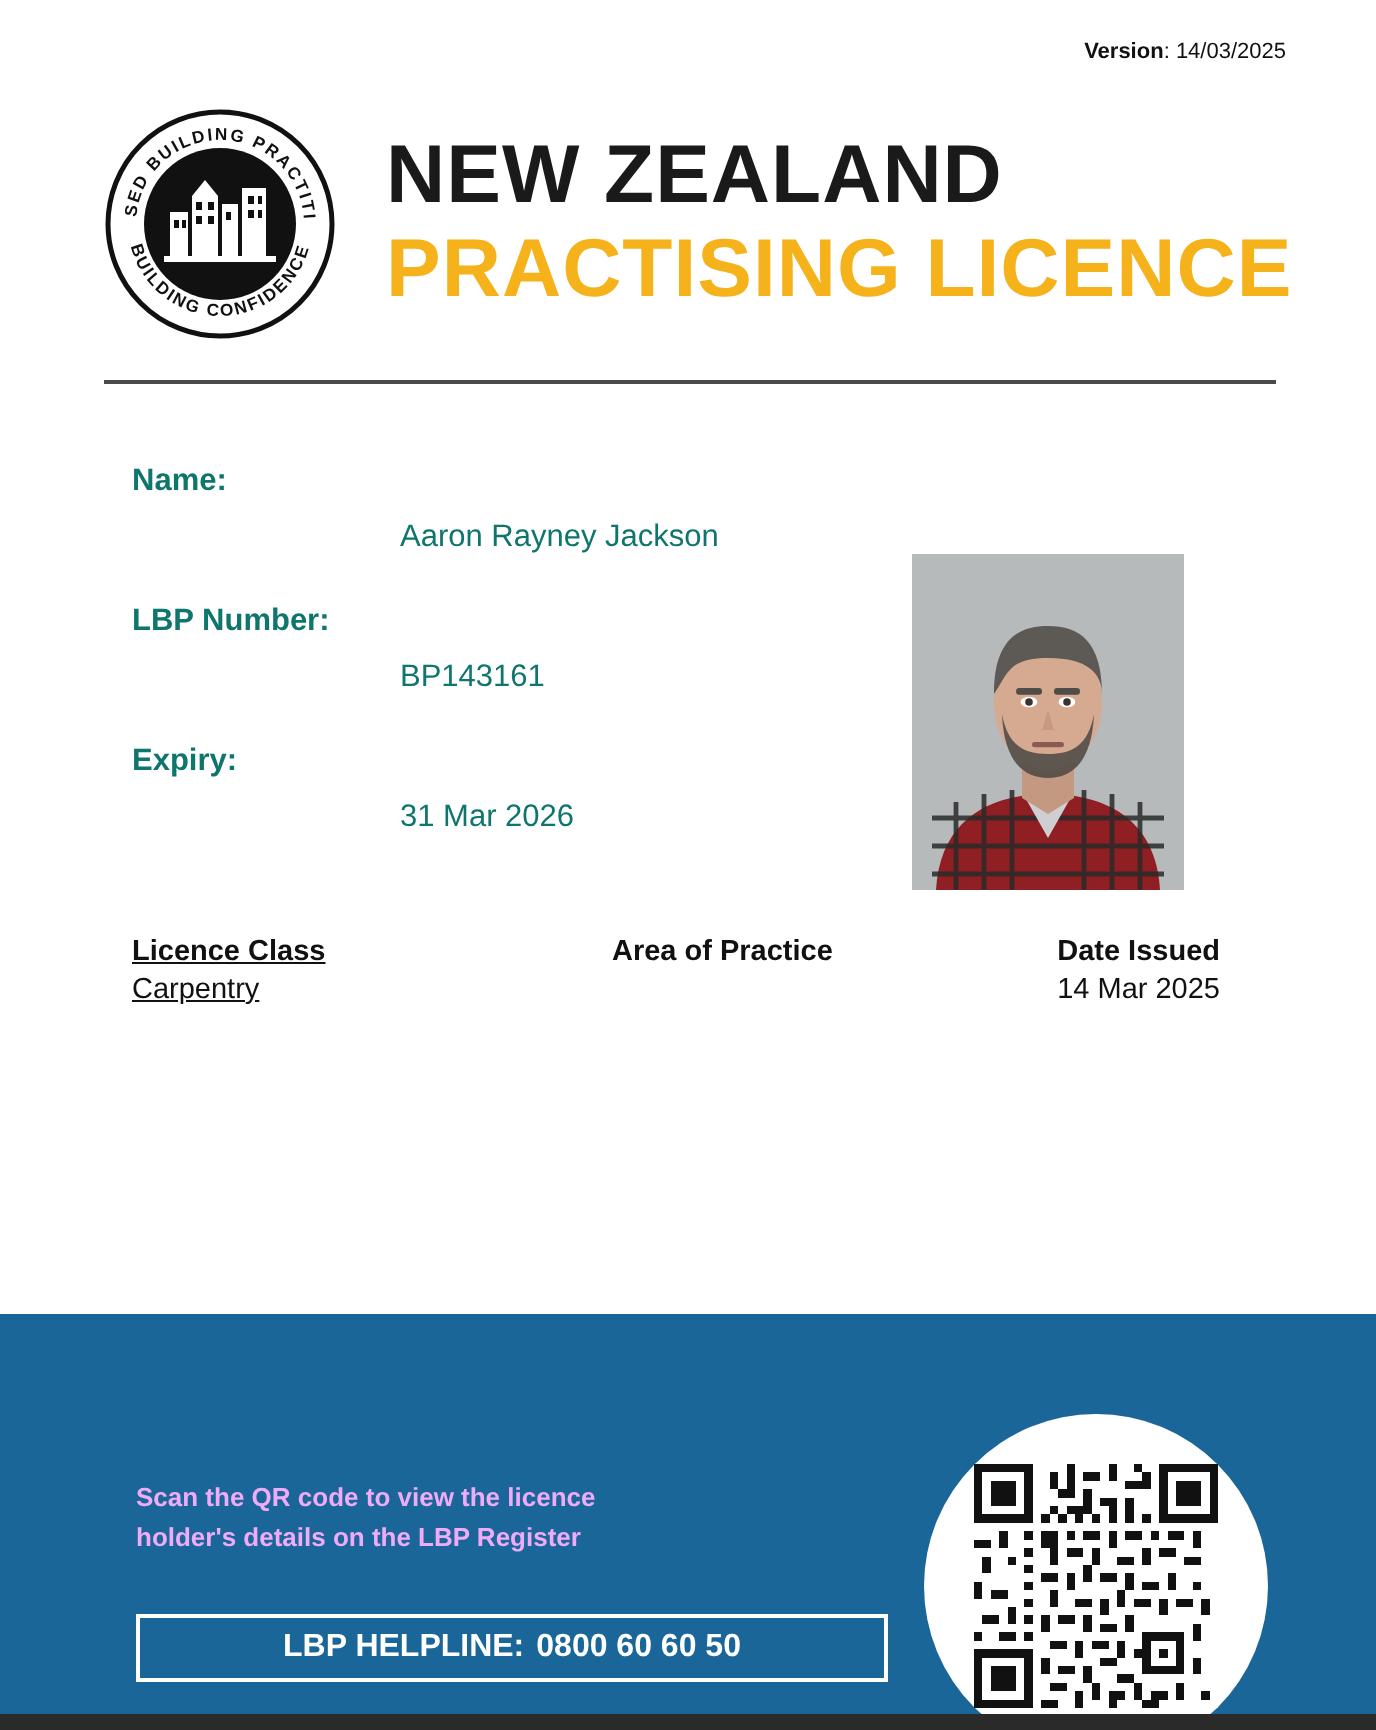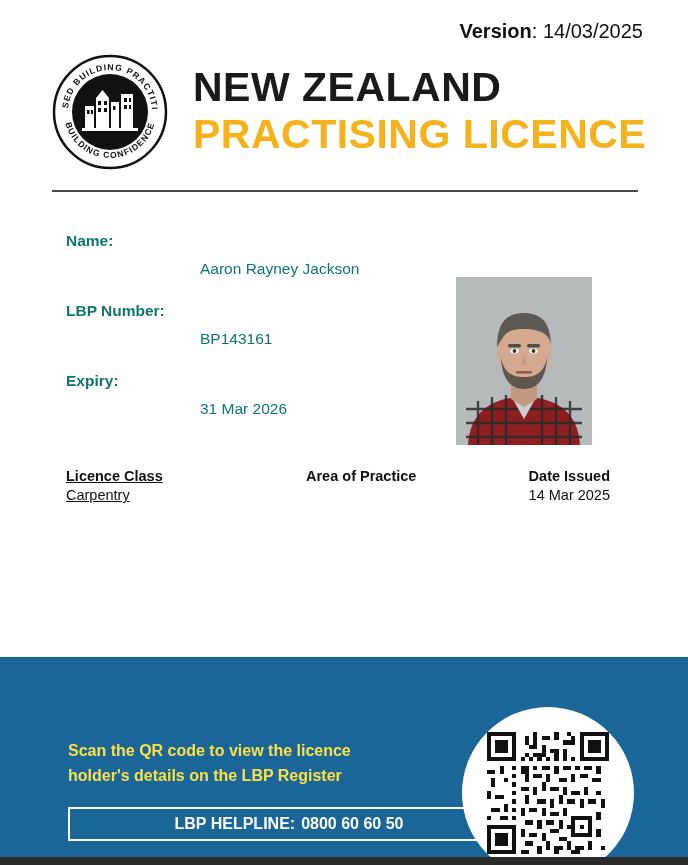--- a/index.html
+++ b/index.html
@@ -14,21 +14,21 @@
     position: relative;
     width: 688px;
     height: 865px;
     background: #ffffff;
     overflow: hidden;
   }
   .version-line {
     position: absolute;
     top: 20px;
     right: 45px;
-    font-size: 20px;
+    font-size: 11px;
     color: #111;
   }
   .version-line .lbl {
     font-weight: bold;
   }
 
   
   .logo {
     position: absolute;
     left: 52px;
@@ -129,38 +129,37 @@
     bottom: 8px;
     width: 688px;
     height: 200px;
     background: #1a6698;
   }
   .footer-text {
     position: absolute;
     left: 68px;
     top: 82px;
     width: 330px;
-    color: #fde047;
-    font-size: 16px;
+    color: #f0abfc;
+    font-size: 13px;
     font-weight: bold;
     line-height: 1.55;
   }
   .helpline {
     position: absolute;
     left: 68px;
     top: 150px;
     width: 372px;
     height: 30px;
     border: 2px solid #ffffff;
     color: #ffffff;
     font-size: 16px;
     display: flex;
     align-items: center;
     justify-content: center;
-    padding-left: 33px;
   }
   .helpline .hl-label { font-weight: bold; }
   .helpline .hl-number { font-weight: bold; margin-left: 6px; }
 
   .qr-disc {
     position: absolute;
     left: 462px;
     top: 50px;
     width: 172px;
     height: 172px;

